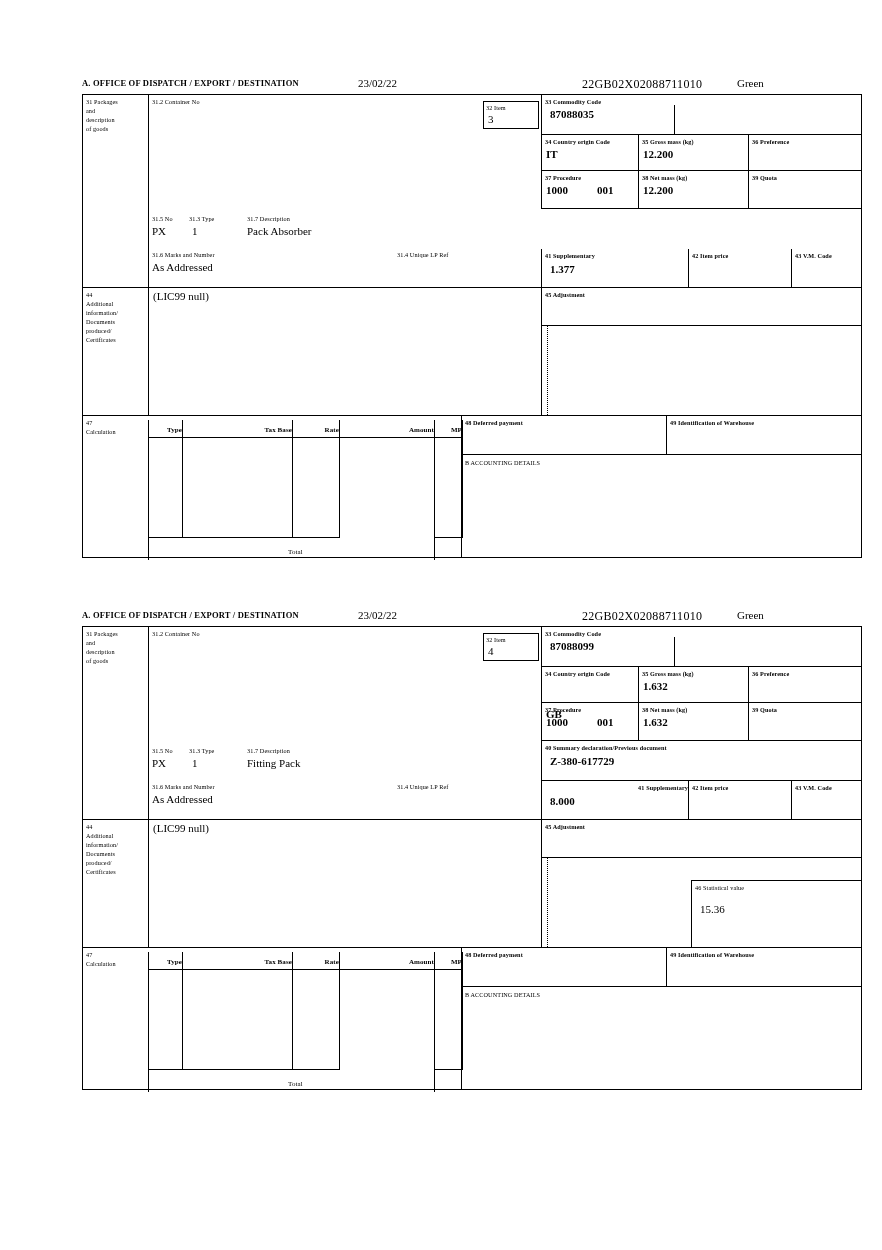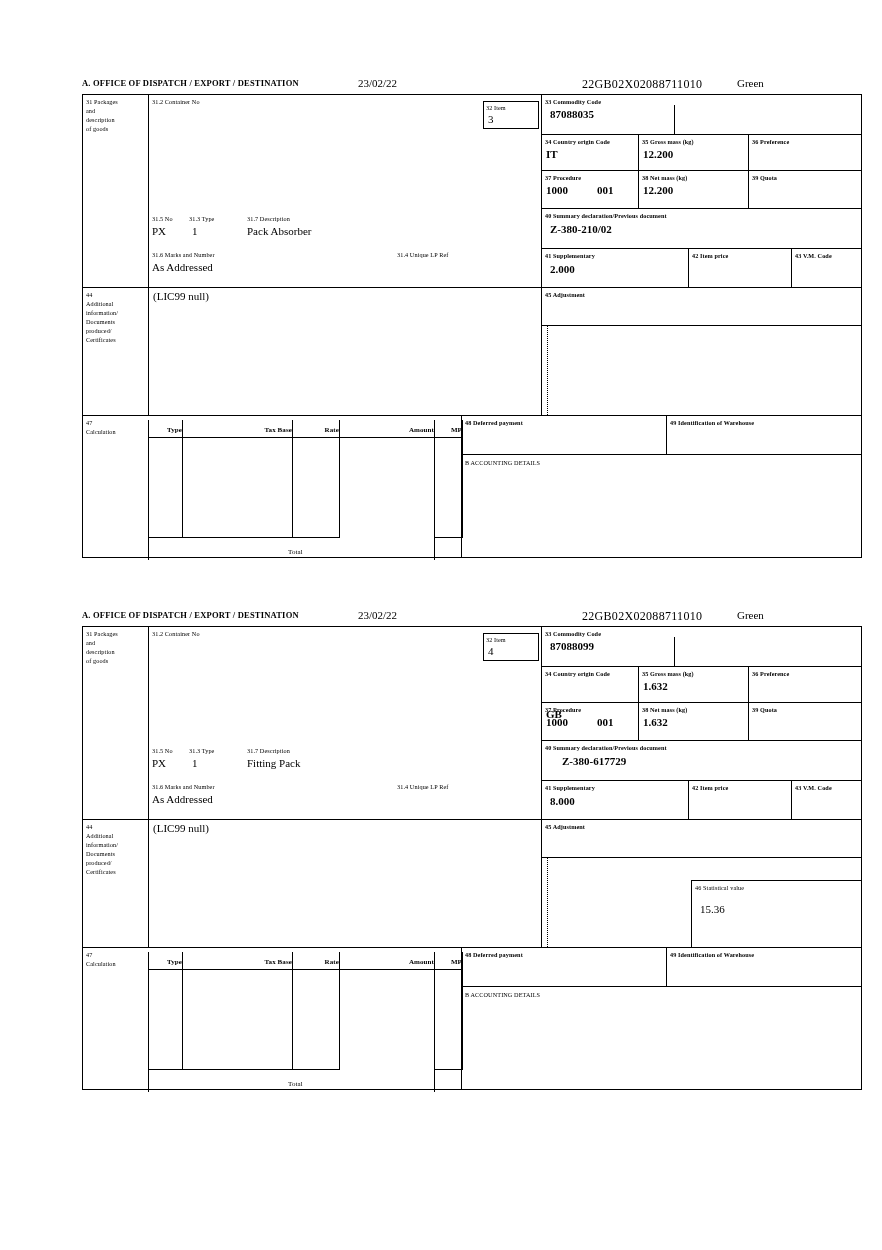--- a/index.html
+++ b/index.html
@@ -166,28 +166,24 @@
       <div class="cell bl bb" style="left:555px;top:76px;width:110px;height:38px;">
         <div class="lbl" style="padding:3px 0 0 3px;">38 Net mass (kg)</div>
         <div class="val" style="position:absolute;left:4px;top:13px;">12.200</div>
       </div>
 
       <div class="cell bl bb" style="left:665px;top:76px;width:113px;height:38px;">
         <div class="lbl" style="padding:3px 0 0 3px;">39 Quota</div>
         <div class="val" style="position:absolute;left:4px;top:13px;"></div>
       </div>
 
-      <div class="cell bl bb" style="left:458px;top:114px;width:320px;height:40px;">
-        <div class="lbl" style="padding:3px 0 0 3px;">40 Summary declaration/Previous document</div>
-        <div class="val" style="position:absolute;left:8px;top:14px;">Z-380-210/02</div>
-      </div>
 
       <div class="cell bl bb" style="left:458px;top:154px;width:147px;height:39px;">
         <div class="lbl" style="padding:3px 0 0 3px;">41 Supplementary</div>
-        <div class="val" style="position:absolute;left:8px;top:14px;">2.000</div>
+        <div class="val" style="position:absolute;left:8px;top:14px;">1.377</div>
       </div>
 
       <div class="cell bl bb" style="left:605px;top:154px;width:103px;height:39px;">
         <div class="lbl" style="padding:3px 0 0 3px;">42 Item price</div>
         <div class="val" style="position:absolute;left:8px;top:14px;"></div>
       </div>
 
       <div class="cell bl bb" style="left:708px;top:154px;width:70px;height:39px;">
         <div class="lbl" style="padding:3px 0 0 3px;">43 V.M. Code</div>
         <div class="val" style="position:absolute;left:8px;top:14px;"></div>
@@ -346,24 +342,24 @@
         <div class="val" style="position:absolute;left:4px;top:13px;">1.632</div>
       </div>
 
       <div class="cell bl bb" style="left:665px;top:76px;width:113px;height:38px;">
         <div class="lbl" style="padding:3px 0 0 3px;">39 Quota</div>
         <div class="val" style="position:absolute;left:4px;top:13px;"></div>
       </div>
 
       <div class="cell bl bb" style="left:458px;top:114px;width:320px;height:40px;">
         <div class="lbl" style="padding:3px 0 0 3px;">40 Summary declaration/Previous document</div>
-        <div class="val" style="position:absolute;left:20px;top:14px;">Z-380-617729</div>
-      </div>
-
-      <div class="cell bl bb" style="left:458px;top:154px;width:147px;height:39px;">
+        <div class="val" style="position:absolute;left:8px;top:14px;">Z-380-617729</div>
+      </div>
+
+      <div class="cell bl bb" style="left:458px;top:154px;width:147px;height:39px;text-align:right;">
         <div class="lbl" style="padding:3px 0 0 3px;">41 Supplementary</div>
         <div class="val" style="position:absolute;left:8px;top:14px;">8.000</div>
       </div>
 
       <div class="cell bl bb" style="left:605px;top:154px;width:103px;height:39px;">
         <div class="lbl" style="padding:3px 0 0 3px;">42 Item price</div>
         <div class="val" style="position:absolute;left:8px;top:14px;"></div>
       </div>
 
       <div class="cell bl bb" style="left:708px;top:154px;width:70px;height:39px;">

